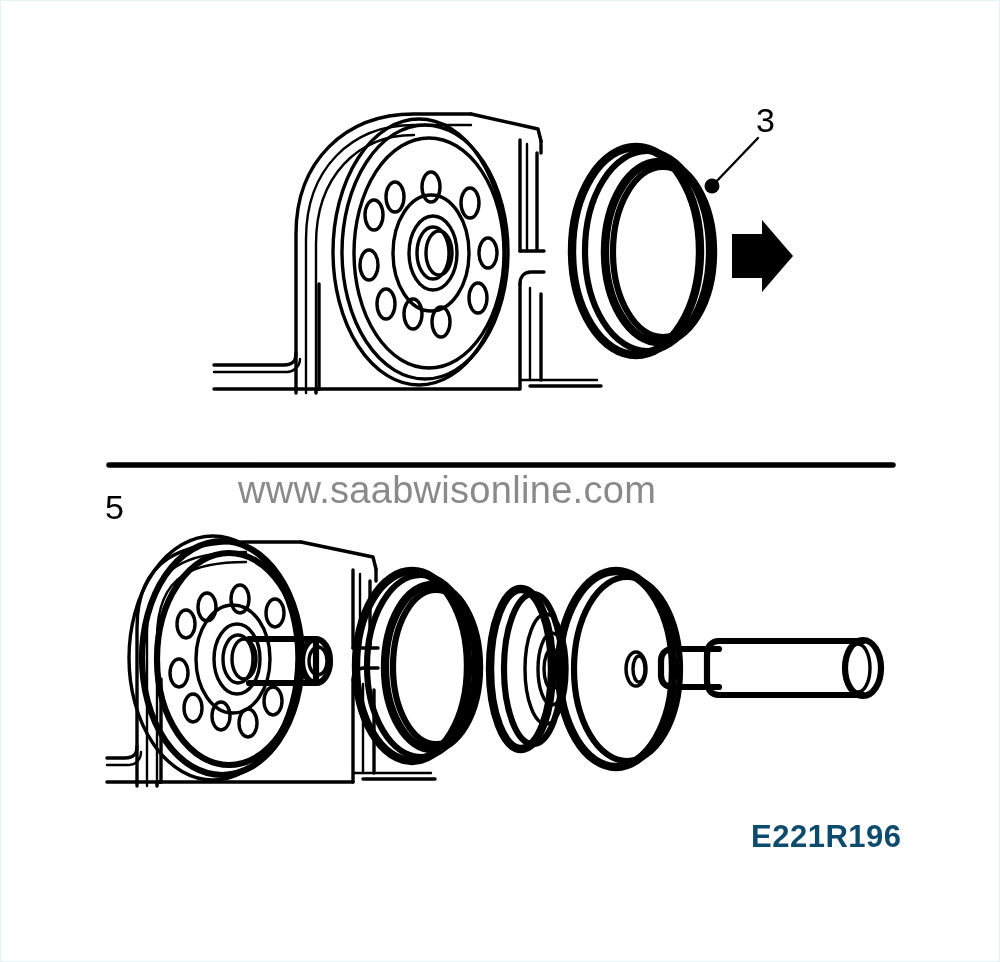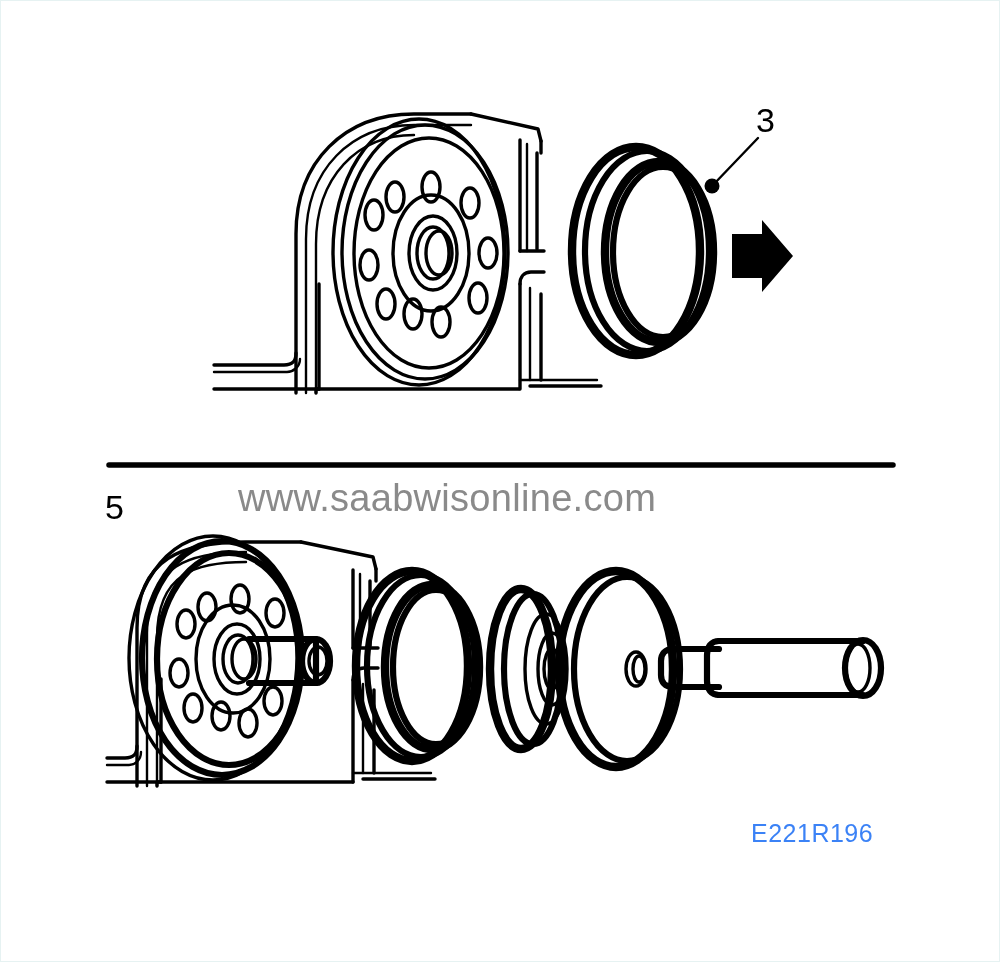--- a/index.html
+++ b/index.html
@@ -45,24 +45,25 @@
   .label-num {
     position: absolute;
     font-family: "Liberation Sans", sans-serif;
     font-size: 34px;
     color: #000000;
     white-space: nowrap;
   }
   .fig-id {
     position: absolute;
     font-family: "Liberation Sans", sans-serif;
-    font-size: 25px;
-    color: #3b82f6;
+    font-size: 31px;
+    color: #0c4a6e;
     white-space: nowrap;
     letter-spacing: 0.5px;
+    font-weight: bold;
   }
 </style>
 </head>
 <body>
 
 <div id="page">
 
   <svg id="figure-svg" viewBox="0 0 1000 962">
 
     <g>
@@ -227,17 +228,17 @@
         <ellipse class="ln thick" cx="862" cy="667" rx="18" ry="28"></ellipse>
         <ellipse class="ln med" cx="857" cy="667" rx="12" ry="24"></ellipse>
       </g>
     </g>
   </svg>
 
   <div class="label-num" style="left:755px; top:100px;">3</div>
 
   <div class="label-num" style="left:104px; top:487px;">5</div>
 
-  <div class="wm-text" style="left:237px; top:468px;margin-top:8px;">www.saabwisonline.com</div>
+  <div class="wm-text" style="left:237px; top:468px;">www.saabwisonline.com</div>
 
   <div class="fig-id" style="left:750px; top:818px;">E221R196</div>
 
 </div>
 
 </body></html>

